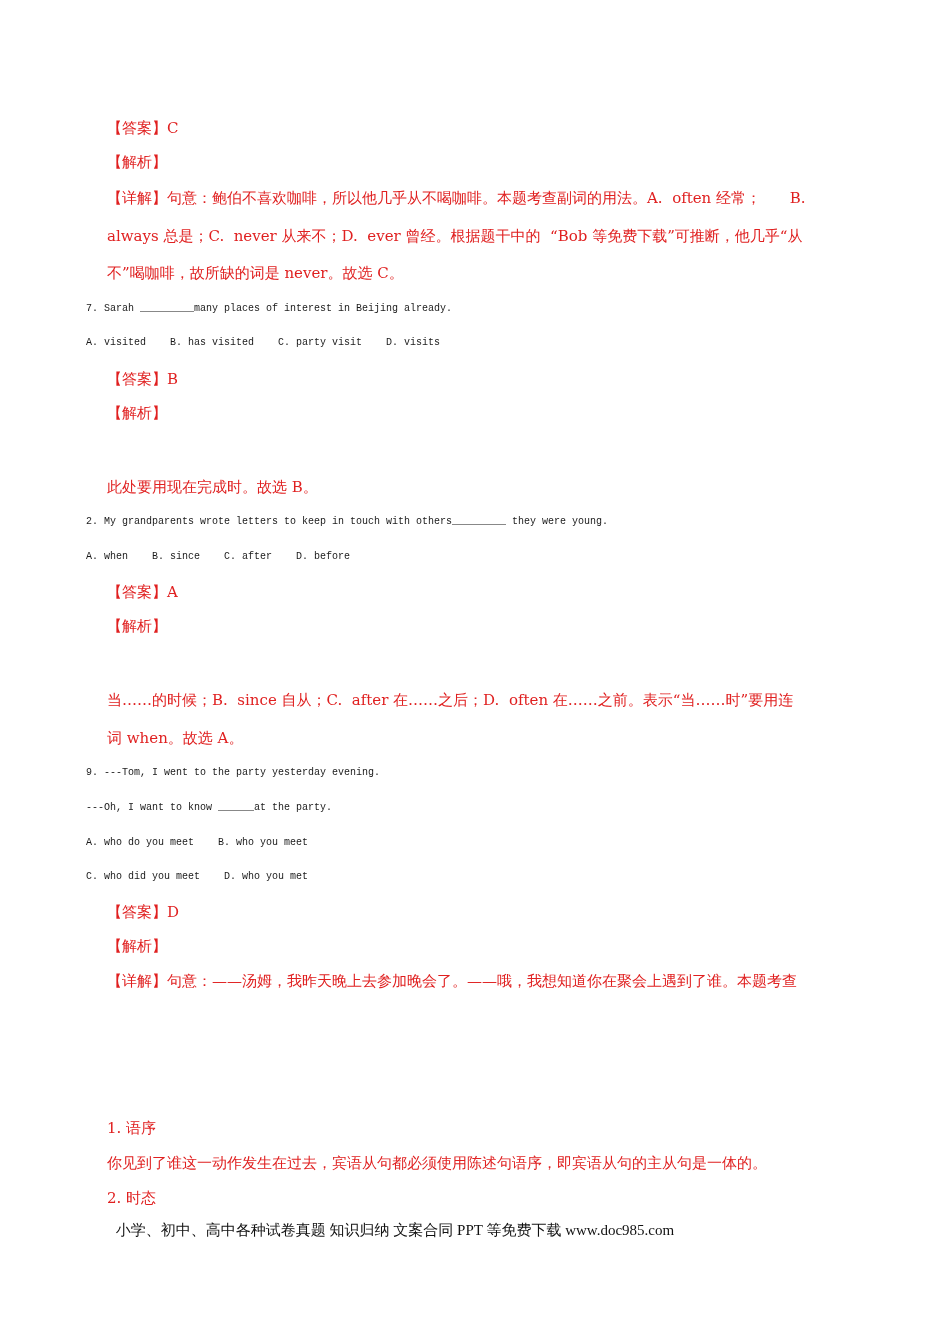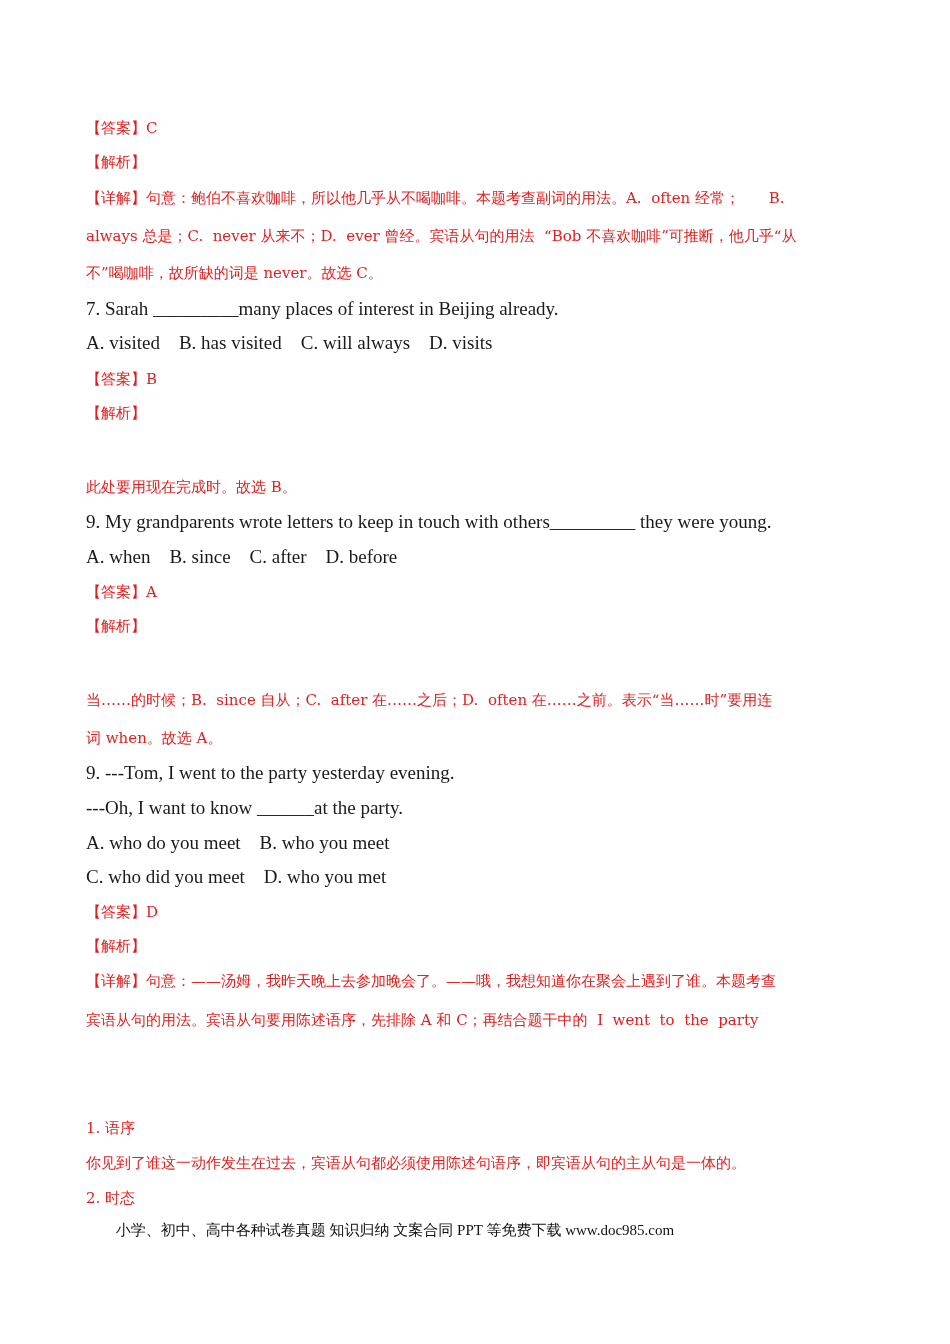--- a/index.html
+++ b/index.html
@@ -1,54 +1,53 @@
 <!DOCTYPE html>
 <html><head>
   <meta charset="utf-8">
   <style>
     html, body { margin: 0; padding: 0; background: #ffffff; }
     body { width: 950px; height: 1344px; position: relative; overflow: hidden;
            font-family: "DejaVu Serif", "Liberation Serif", serif; }
     .page { position: absolute; left: 0; top: 0; width: 950px; height: 1344px; }
     .line { position: absolute; left: 86px; white-space: pre; font-size: 15px; line-height: 20px; color: #1a1a1a; }
-    .mono { font-family: Liberation Serif, serif; font-size: 19px; }
-    .red { color: #e02020; }
+    .mono { font-family: Liberation Mono, monospace; font-size: 10px; }
+    .red { color: #e02020; margin-left: 21px; }
     .footer { position: absolute; left: 0; width: 790px; top: 1221px; text-align: center;
               font-family: "Liberation Serif", "DejaVu Serif", serif; font-size: 15px; color: #111; }
   </style>
 </head>
 <body>
 
 <div class="page">
 
   <div class="line red" style="top:118px">【答案】C</div>
   <div class="line red" style="top:152px">【解析】</div>
   <div class="line red" style="top:188px">【详解】句意：鲍伯不喜欢咖啡，所以他几乎从不喝咖啡。本题考查副词的用法。A.  often 经常；      B.</div>
-  <div class="line red" style="top:226px">always 总是；C.  never 从来不；D.  ever 曾经。宾语从句的用法  “Bob 不喜欢咖啡”可推断，他几乎“从</div>
+  <div class="line red" style="top:226px">always 总是；C.  never 从来不；D.  ever 曾经。根据题干中的  “Bob 等免费下载”可推断，他几乎“从</div>
   <div class="line red" style="top:263px">不”喝咖啡，故所缺的词是 never。故选 C。</div>
 
   <div class="line mono" style="top:299px">7. Sarah _________many places of interest in Beijing already.</div>
-  <div class="line mono" style="top:333px">A. visited    B. has visited    C. will always    D. visits</div>
+  <div class="line mono" style="top:333px">A. visited    B. has visited    C. party visit    D. visits</div>
   <div class="line red" style="top:369px">【答案】B</div>
   <div class="line red" style="top:403px">【解析】</div>
   <div class="line red" style="top:477px">此处要用现在完成时。故选 B。</div>
 
-  <div class="line mono" style="top:512px">9. My grandparents wrote letters to keep in touch with others_________ they were young.</div>
+  <div class="line mono" style="top:512px">2. My grandparents wrote letters to keep in touch with others_________ they were young.</div>
   <div class="line mono" style="top:547px">A. when    B. since    C. after    D. before</div>
   <div class="line red" style="top:582px">【答案】A</div>
   <div class="line red" style="top:616px">【解析】</div>
   <div class="line red" style="top:690px">当……的时候；B.  since 自从；C.  after 在……之后；D.  often 在……之前。表示“当……时”要用连</div>
   <div class="line red" style="top:728px">词 when。故选 A。</div>
 
   <div class="line mono" style="top:763px">9. ---Tom, I went to the party yesterday evening.</div>
   <div class="line mono" style="top:798px">---Oh, I want to know ______at the party.</div>
   <div class="line mono" style="top:833px">A. who do you meet    B. who you meet</div>
   <div class="line mono" style="top:867px">C. who did you meet    D. who you met</div>
   <div class="line red" style="top:902px">【答案】D</div>
   <div class="line red" style="top:936px">【解析】</div>
   <div class="line red" style="top:971px">【详解】句意：——汤姆，我昨天晚上去参加晚会了。——哦，我想知道你在聚会上遇到了谁。本题考查</div>
-  <div class="line red" style="top:1010px">宾语从句的用法。宾语从句要用陈述语序，先排除 A 和 C；再结合题干中的  I  went  to  the  party</div>
   <div class="line red" style="top:1118px">1. 语序</div>
   <div class="line red" style="top:1153px">你见到了谁这一动作发生在过去，宾语从句都必须使用陈述句语序，即宾语从句的主从句是一体的。</div>
   <div class="line red" style="top:1188px">2. 时态</div>
 
   <div class="footer">小学、初中、高中各种试卷真题 知识归纳 文案合同 PPT 等免费下载   www.doc985.com</div>
 </div>
 
 </body></html>

